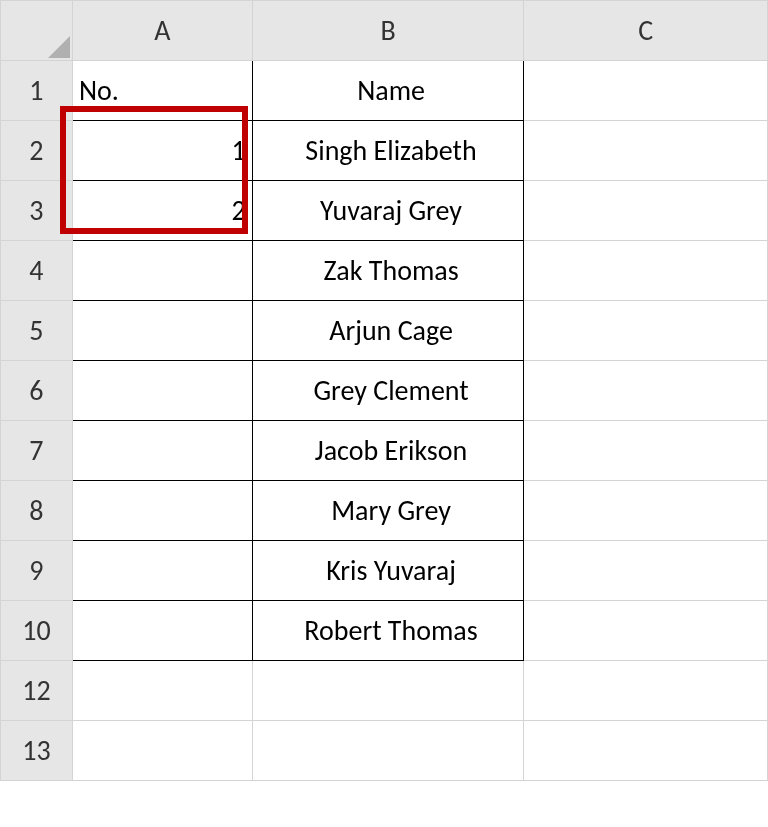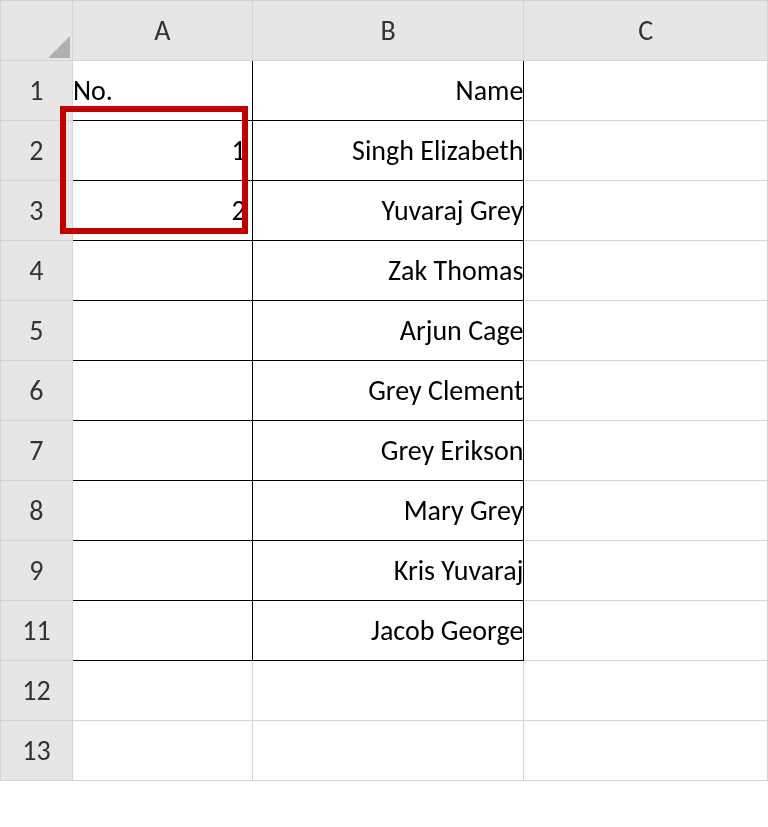--- a/index.html
+++ b/index.html
@@ -48,22 +48,22 @@
   .colA { width: 180px; }
   .colB { width: 272px; }
   .colC { width: 244px; }
 
   
   td.cellA.bordered,
   td.cellB.bordered {
     border: 1.5px solid #000;
   }
   td.cellA { text-align: right; padding-right: 6px; }
-  td.cellA.header-like { text-align: left; }
-  td.cellB { text-align: right; padding-left: 6px; margin-top: 19px; }
+  td.cellA.header-like { text-align: left; padding-left: 6px; }
+  td.cellB { text-align: center; padding-left: 6px; margin-top: 19px; }
   td.cellC { }
 
   
   .highlight {
     position: absolute;
     border: 6px solid #c00000;
     pointer-events: none;
   }
 </style>
 </head>
@@ -124,39 +124,39 @@
   </tr>
   <tr>
     <th class="rh">6</th>
     <td class="cellA bordered"></td>
     <td class="cellB bordered">Grey Clement</td>
     <td class="cellC"></td>
   </tr>
   <tr>
     <th class="rh">7</th>
     <td class="cellA bordered"></td>
-    <td class="cellB bordered">Grey Erikson</td>
+    <td class="cellB bordered">Jacob Erikson</td>
     <td class="cellC"></td>
   </tr>
   <tr>
     <th class="rh">8</th>
     <td class="cellA bordered"></td>
     <td class="cellB bordered">Mary Grey</td>
     <td class="cellC"></td>
   </tr>
   <tr>
     <th class="rh">9</th>
     <td class="cellA bordered"></td>
     <td class="cellB bordered">Kris Yuvaraj</td>
     <td class="cellC"></td>
   </tr>
   <tr>
-    <th class="rh">11</th>
+    <th class="rh">10</th>
     <td class="cellA bordered"></td>
-    <td class="cellB bordered">Jacob George</td>
+    <td class="cellB bordered">Robert Thomas</td>
     <td class="cellC"></td>
   </tr>
 
   <tr>
     <th class="rh">12</th>
     <td class="cellA"></td>
     <td class="cellB"></td>
     <td class="cellC"></td>
   </tr>
   <tr>

